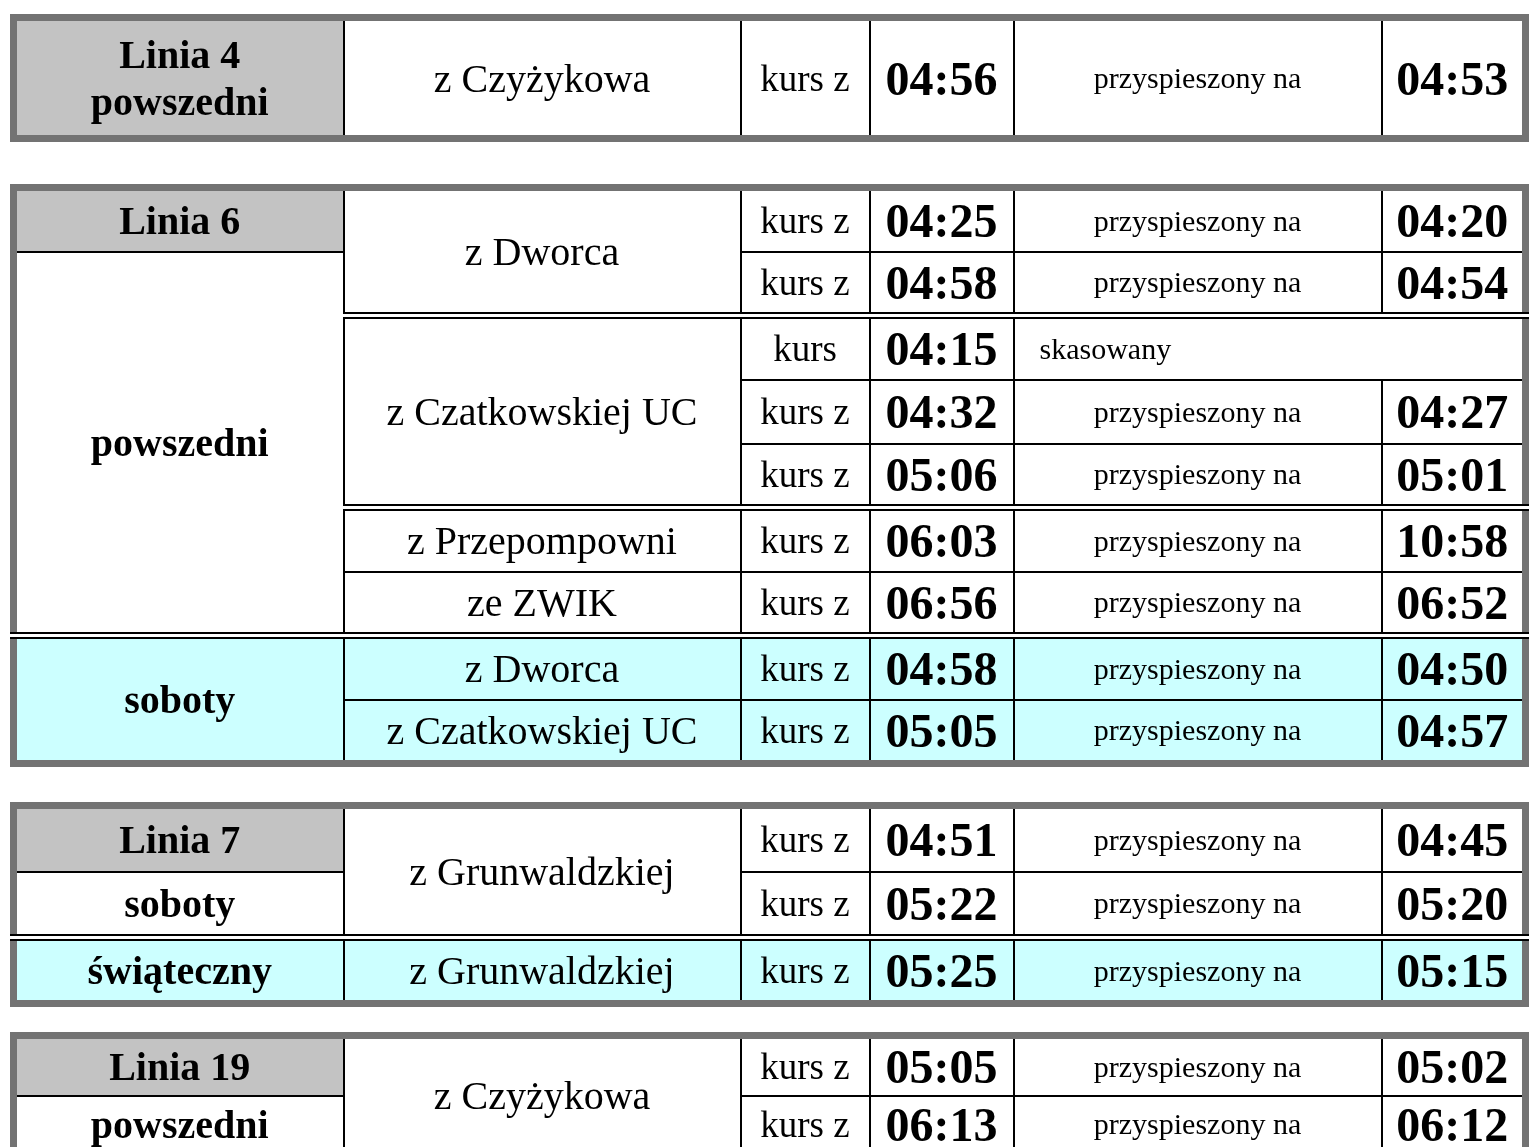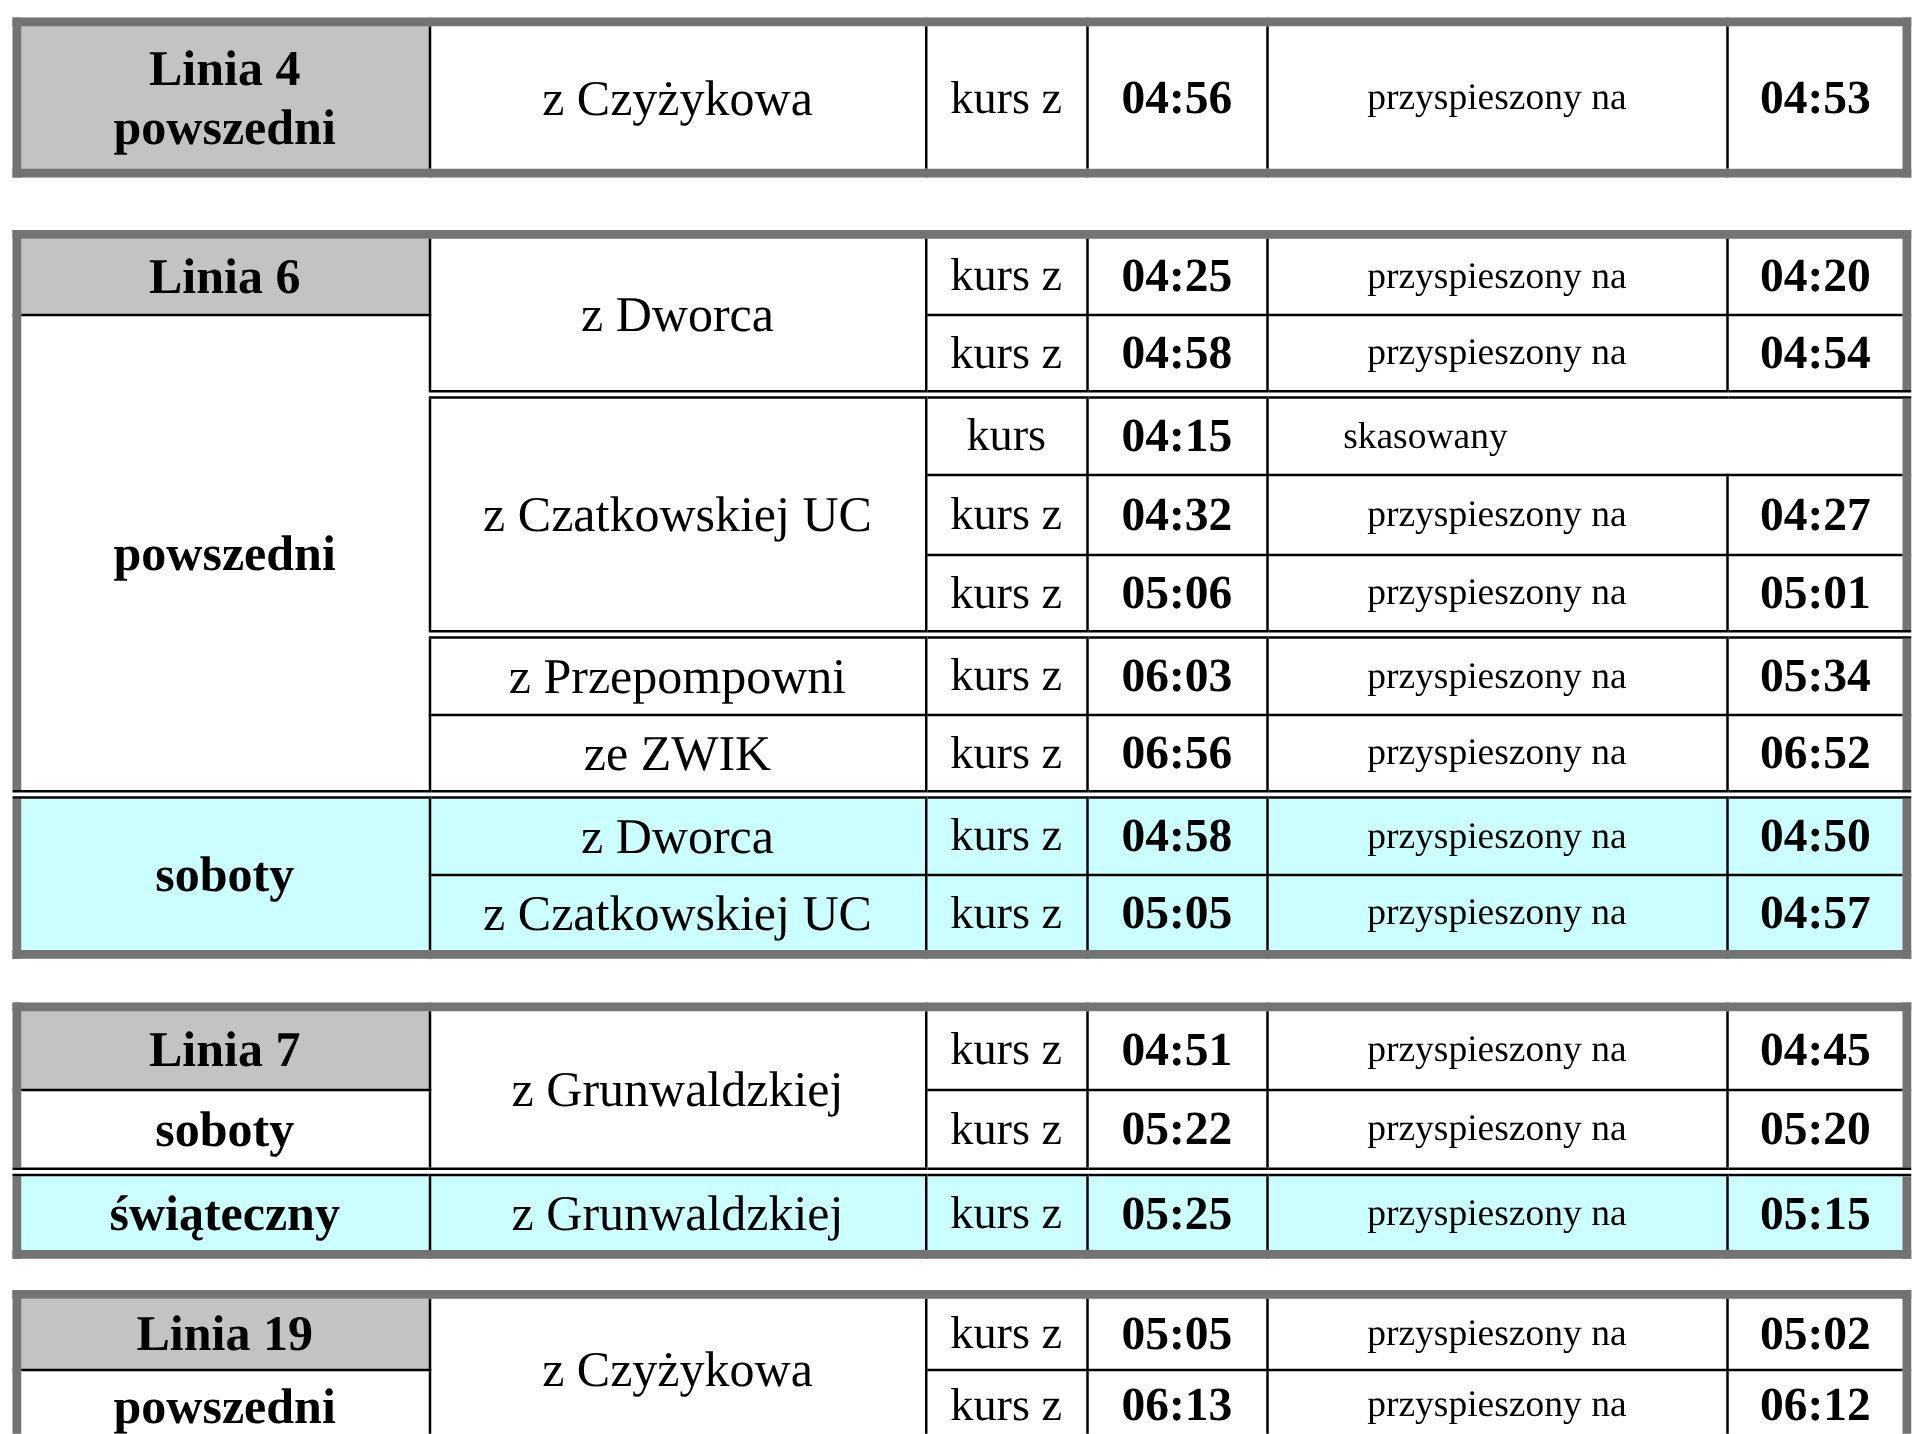--- a/index.html
+++ b/index.html
@@ -43,23 +43,23 @@
   .t3 tr { height: 66px;  }
   .t4 tr { height: 60px;  }
 
   .gap1 { margin-bottom: 42px; }
   .gap2 { margin-bottom: 35px; }
   .gap3 { margin-bottom: 25px; }
 
   .label  { font-weight: bold; font-size: 40px; }
   .origin { font-size: 40px; }
   .kurs   { font-size: 37px; margin-left: 44px; }
-  .time   { font-size: 38px; font-weight: bold; }
+  .time   { font-size: 48px; font-weight: bold; }
   .action { font-size: 30px; }
-  .action.left { text-align: left; padding-left: 60px; }
+  .action.left { text-align: left; padding-left: 25px; }
 
   .gray { background: #C3C3C3; }
   .cyan { background: #CCFFFF; }
 
   
   .dbl { border-bottom: 7px double #000 !important; }
 </style>
 </head>
 <body>
 
@@ -134,21 +134,21 @@
     <td class="time dbl">05:06</td>
     <td class="action dbl">przyspieszony na</td>
     <td class="time dbl">05:01</td>
   </tr>
 
   <tr>
     <td class="origin">z Przepompowni</td>
     <td class="kurs">kurs z</td>
     <td class="time">06:03</td>
     <td class="action">przyspieszony na</td>
-    <td class="time">05:34</td>
+    <td class="time">10:58</td>
   </tr>
 
   <tr>
     <td class="origin dbl">ze ZWIK</td>
     <td class="kurs dbl">kurs z</td>
     <td class="time dbl">06:56</td>
     <td class="action dbl">przyspieszony na</td>
     <td class="time dbl">06:52</td>
   </tr>
 

